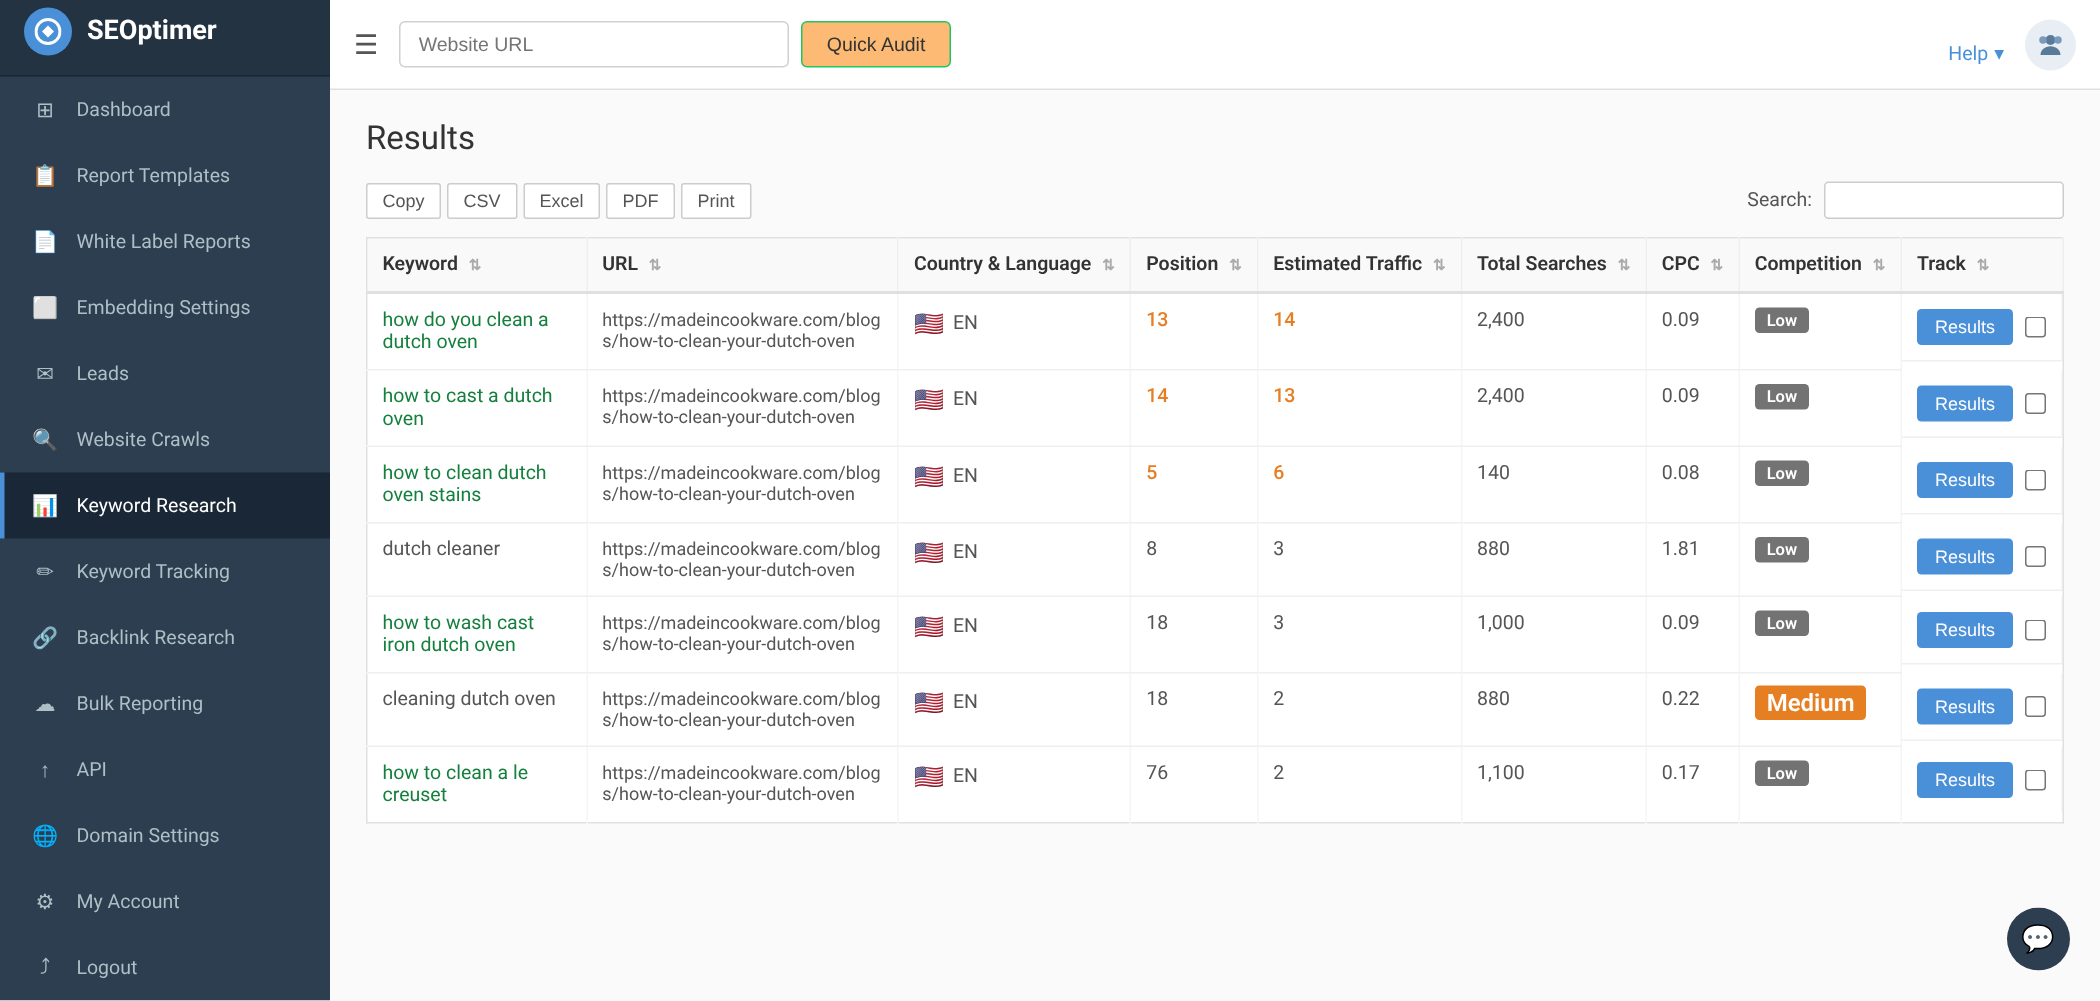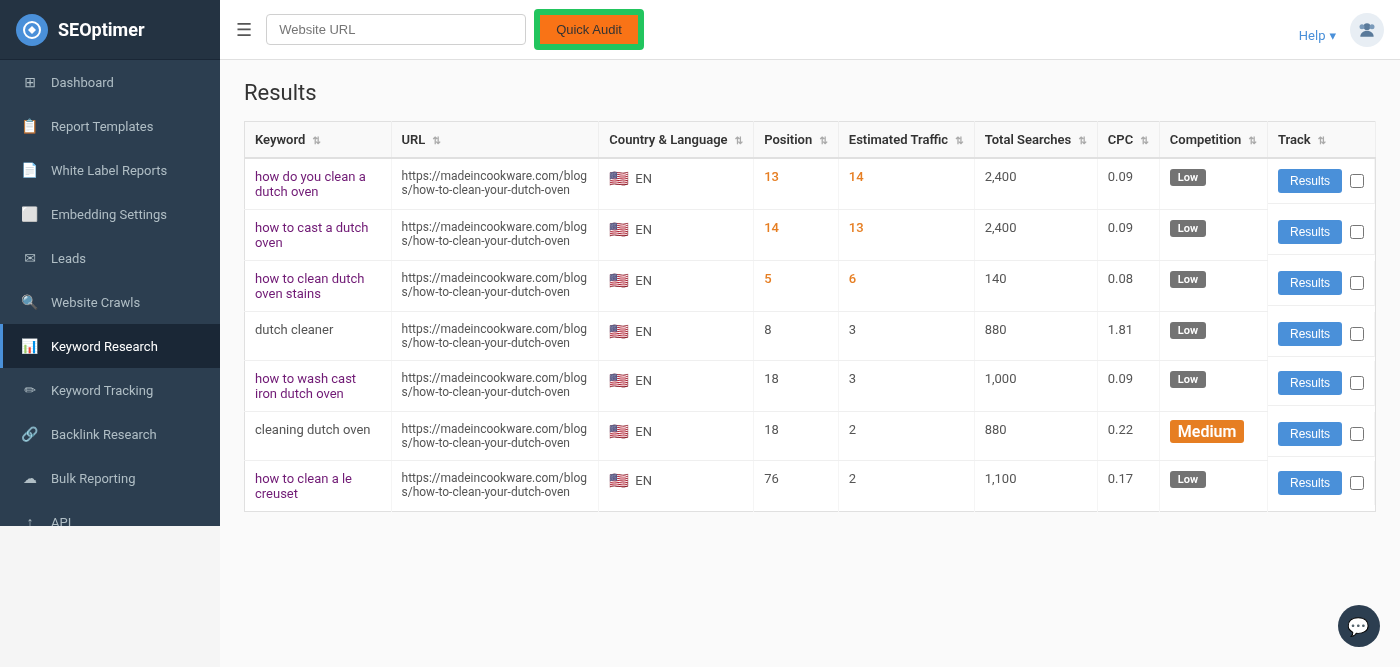--- a/index.html
+++ b/index.html
@@ -6,22 +6,23 @@
     body { font-family: -apple-system, BlinkMacSystemFont, 'Segoe UI', Roboto, sans-serif; font-size: 13px; background: #f5f5f5; display: flex; height: 667px; overflow: hidden; }
 
     
     #sidebar {
       width: 220px;
       min-width: 220px;
       background: #2c3e50;
       color: #ccc;
       display: flex;
       flex-direction: column;
-      height: 526px;
+      height: 667px;
       overflow-y: auto;
+      justify-content: flex-end;
     }
     #sidebar-logo {
       display: flex;
       align-items: center;
       padding: 14px 16px;
       background: #243342;
       color: #fff;
       font-size: 18px;
       font-weight: bold;
       border-bottom: 1px solid #1a2736;
@@ -88,22 +89,22 @@
     #url-input {
       border: 1px solid #d0d0d0;
       border-radius: 4px;
       padding: 7px 12px;
       font-size: 13px;
       width: 260px;
       color: #999;
       outline: none;
     }
     #quick-audit-btn {
-      background: #f97316;
-      border: 6px solid #22c55e;
+      background: #fdba74;
+      border: 1px solid #22c55e;
       border-radius: 4px;
       padding: 7px 16px;
       margin-left: 8px;
       font-size: 13px;
       cursor: pointer;
       color: #333;
     }
     #topbar-right {
       margin-left: auto;
       display: flex;
@@ -204,21 +205,21 @@
       margin-left: 4px;
     }
     .results-table td {
       padding: 10px 10px;
       border-bottom: 1px solid #efefef;
       border-right: 1px solid #f5f5f5;
       vertical-align: top;
       color: #555;
     }
     .results-table tr:last-child td { border-bottom: none; }
-    .keyword-link { color: #701a75; text-decoration: none; }
+    .keyword-link { color: #15803d; text-decoration: none; }
     .url-cell { color: #888; font-size: 12px; word-break: break-all; }
     .flag-cell { display: flex; align-items: center; gap: 6px; }
     .flag { font-size: 16px; }
     .position-val { color: #e67e22; font-weight: 500; }
     .traffic-val { color: #e67e22; font-weight: 500; }
     .badge-low {
       background: #737373;
       color: #fff;
       padding: 2px 8px;
       border-radius: 3px;
@@ -360,20 +361,25 @@
           <circle cx="18" cy="8" r="3" fill="#7a9aba"></circle>
           <circle cx="6" cy="8" r="3" fill="#7a9aba"></circle>
         </svg>
       </div>
     </div>
   </div>
 
   <div id="content">
     <h1 id="results-title">Results</h1>
 
+    <div class="table-controls">
+      <div id="export-buttons"><button class="export-btn">Copy</button><button class="export-btn">CSV</button><button class="export-btn">Excel</button><button class="export-btn">PDF</button><button class="export-btn">Print</button></div>
+      <span class="search-label">Search:</span>
+      <input type="text" class="search-input" style="">
+    </div>
 
     <table class="results-table">
       <thead>
         <tr id="table-header">
             <th>Keyword <span class="sort-icon">⇅</span></th>
             <th>URL <span class="sort-icon">⇅</span></th>
             <th>Country &amp; Language <span class="sort-icon">⇅</span></th>
             <th>Position <span class="sort-icon">⇅</span></th>
             <th>Estimated Traffic <span class="sort-icon">⇅</span></th>
             <th>Total Searches <span class="sort-icon">⇅</span></th>

